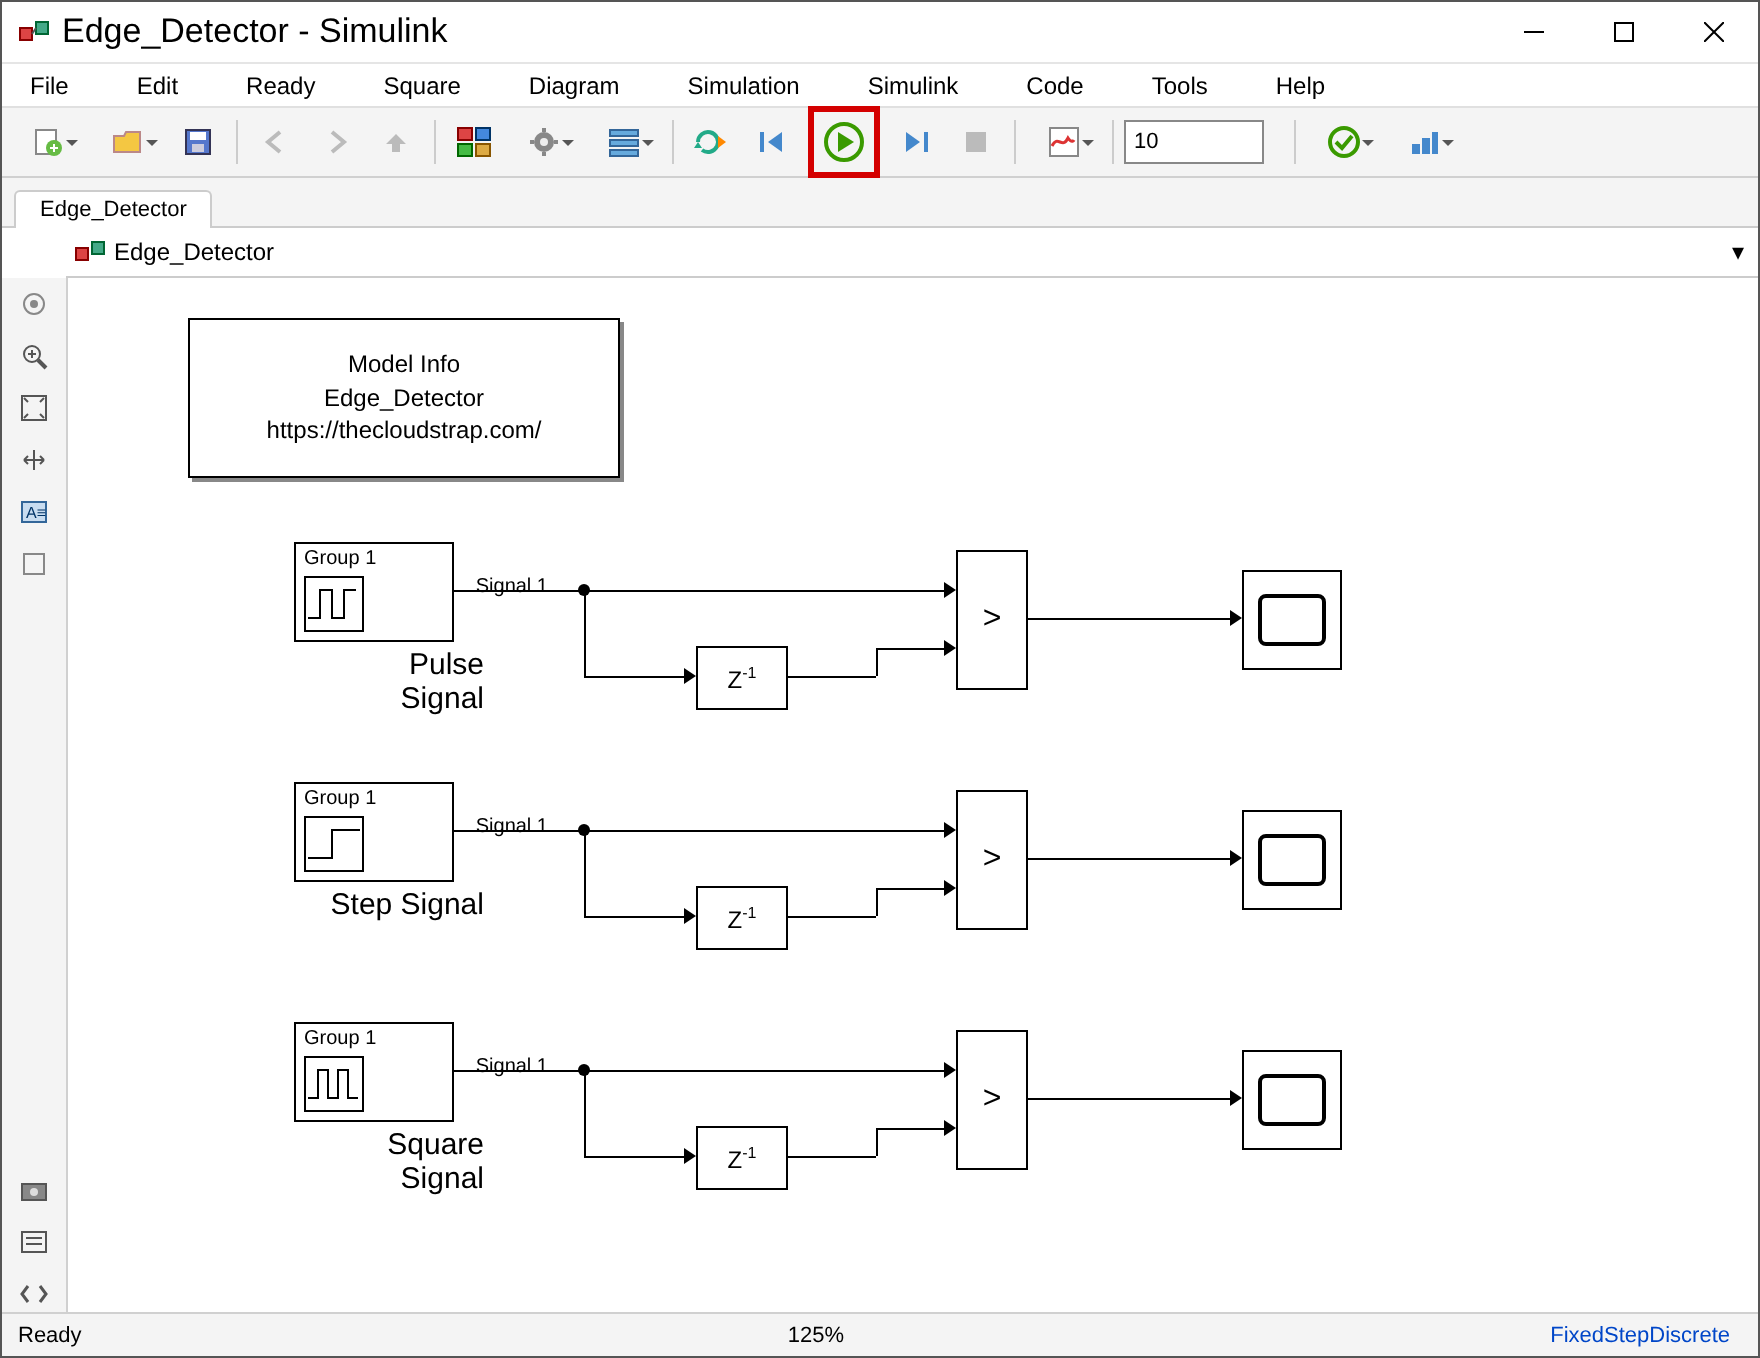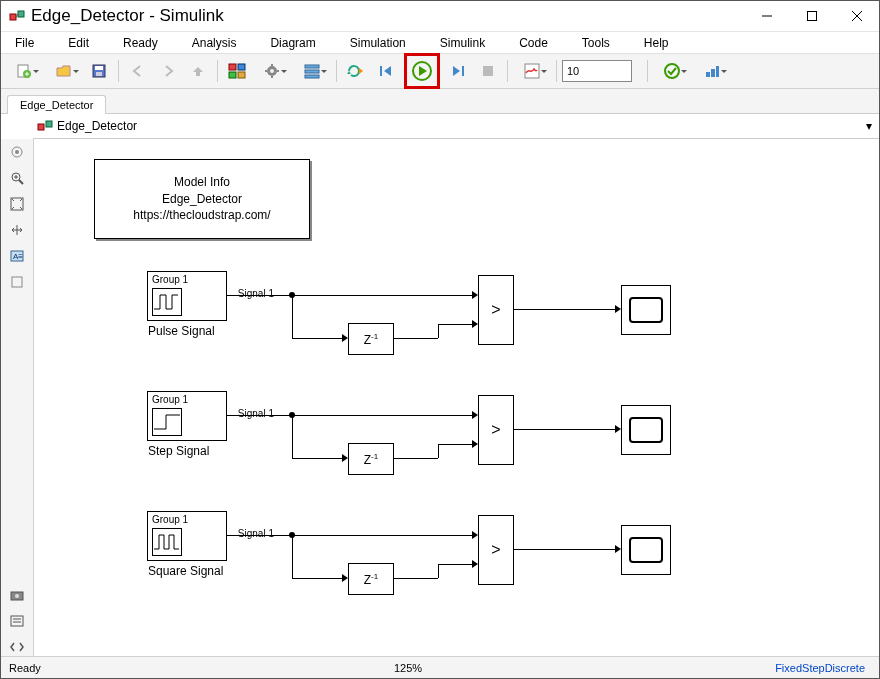--- a/index.html
+++ b/index.html
@@ -37,21 +37,21 @@
 .statusbar .sb-zoom{width:120px;text-align:center}
 .statusbar .sb-fill2{flex:1}
 .statusbar .sb-solver{color:#0046c8;margin-right:6px}
 
 .info-box{position:absolute;left:60px;top:20px;width:214px;height:78px;border:1px solid #000;box-shadow:2px 2px 0 #888;background:#fff;display:flex;flex-direction:column;align-items:center;justify-content:center;font-size:12px;line-height:1.4;text-align:center}
 .watermark{position:absolute;left:380px;top:80px;font-family:"Comic Sans MS",cursive;font-size:22px;color:#c00020;font-style:italic;font-weight:bold}
 .sig-block{position:absolute;width:78px;height:48px;border:1px solid #000;background:#fff}
 .sig-block .grp{position:absolute;left:4px;top:2px;font-size:10px}
 .sig-block .port{position:absolute;right:-48px;top:16px;font-size:10px}
 .sig-icon{position:absolute;left:4px;top:16px;width:28px;height:26px;border:1px solid #000}
-.sig-label{position:absolute;left:0;top:52px;width:100%;text-align:left;font-size:12px}
+.sig-label{position:absolute;left:16px;top:52px;width:100%;text-align:right;font-size:15px}
 .delay-block{position:absolute;width:44px;height:30px;border:1px solid #000;background:#fff;display:flex;align-items:center;justify-content:center;font-size:12px}
 .delay-block sup{font-size:8px}
 .cmp-block{position:absolute;width:34px;height:68px;border:1px solid #000;background:#fff;display:flex;align-items:center;justify-content:center;font-size:16px}
 .scope-block{position:absolute;width:48px;height:48px;border:1px solid #000;background:#fff;display:flex;align-items:center;justify-content:center}
 .scope-screen{width:30px;height:22px;border:2px solid #000;border-radius:4px}
 .wire{position:absolute;background:#000}
 .wire.h{height:1px}
 .wire.v{width:1px}
 .node{position:absolute;width:6px;height:6px;background:#000;border-radius:50%;margin:-3px 0 0 -3px}
 .arrow-r{position:absolute;width:0;height:0;border:4px solid transparent;border-left:6px solid #000;margin-top:-4px}
@@ -85,21 +85,21 @@
             <line x1="10" y1="0" x2="0" y2="10" stroke="#000"></line>
           </svg>
         </div>
     </div>
   </div>
 
   <div class="menubar">
     <span>File</span>
     <span>Edit</span>
     <span>Ready</span>
-    <span>Analysis</span>
+    <span>Square</span>
     <span>Diagram</span>
     <span>Simulation</span>
     <span>Simulink</span>
     <span>Code</span>
     <span>Tools</span>
     <span>Help</span>
   </div>
 
   <div class="toolbar">
     <div class="tbtn dd">

